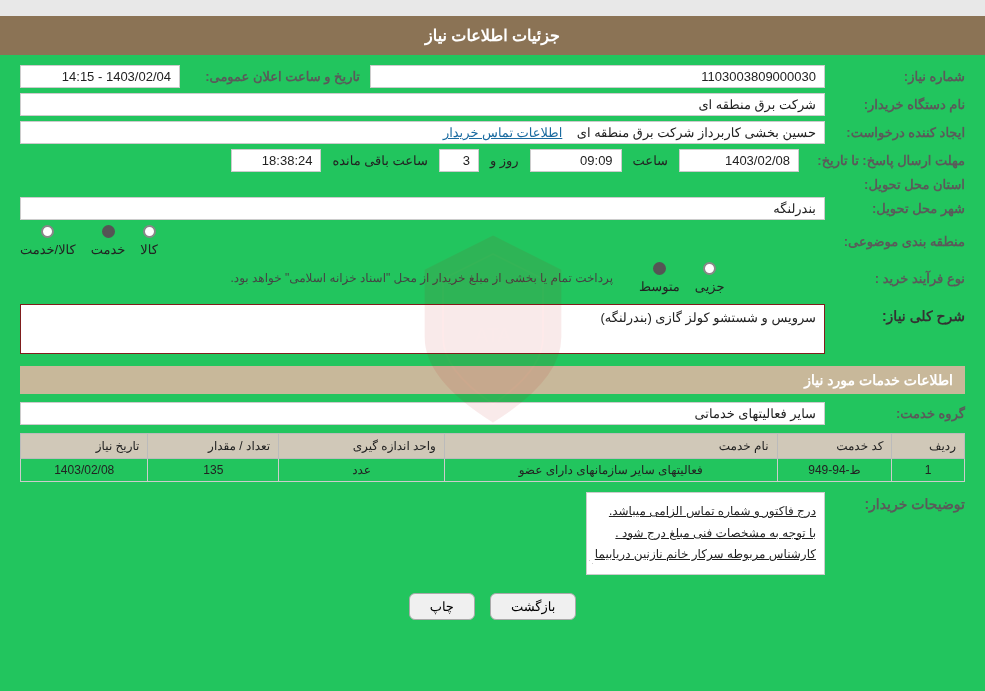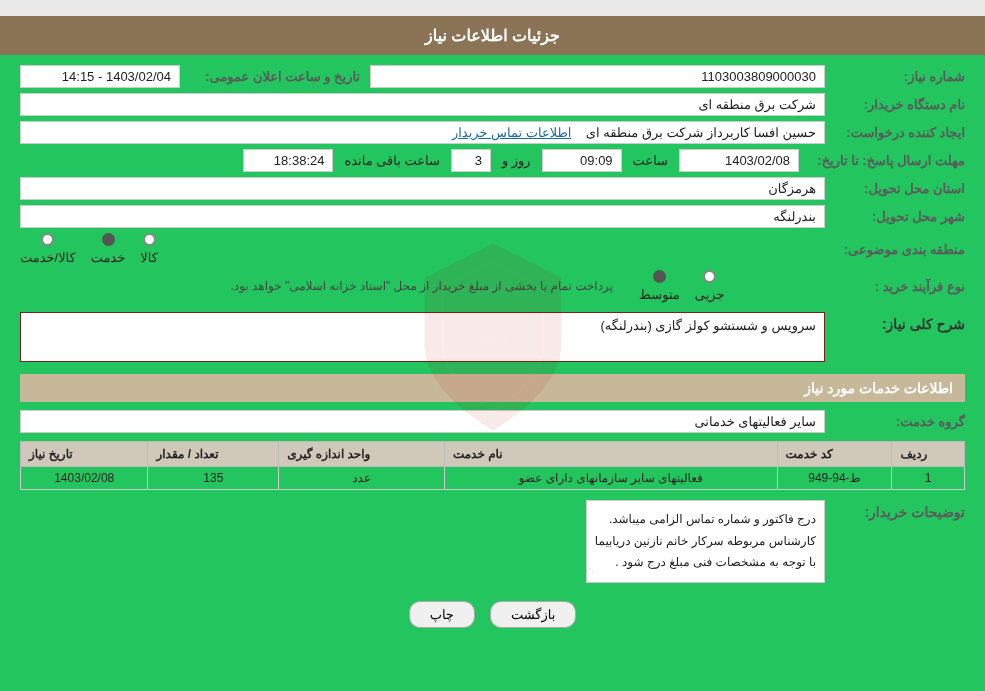--- a/index.html
+++ b/index.html
@@ -69,21 +69,21 @@
       min-width: 140px;
     }
     .inline-field {
       border: 1px solid #ccc;
       background: #fff;
       padding: 3px 8px;
       min-height: 22px;
       text-align: right;
     }
     .date-field { width: 120px; }
-    .time-field { width: 80px; }
+    .time-field { width: 92px; }
     .days-field { width: 40px; }
     .seconds-field { width: 90px; }
     .link-blue {
       color: #1a6ba0;
       text-decoration: underline;
       cursor: pointer;
     }
     .radio-group {
       display: flex;
       align-items: center;
@@ -145,38 +145,38 @@
     .data-table {
       width: 100%;
       border-collapse: collapse;
       margin-top: 8px;
       font-size: 12px;
     }
     .data-table th {
       background: #d0c8b8;
       border: 1px solid #bbb;
       padding: 5px 8px;
-      text-align: left;
-      font-weight: bold;
+      text-align: right;
+      font-weight: normal;
     }
     .data-table td {
       border: 1px solid #ccc;
       padding: 4px 8px;
       text-align: center;
     }
     .data-table tr:nth-child(even) td {
       background: #f5f5f5;
     }
     .btn {
       padding: 5px 20px;
       font-size: 13px;
       cursor: pointer;
       border: 1px solid #bbb;
       background: #f0f0f0;
-      border-radius: 11px;
+      border-radius: 6px;
       font-family: Tahoma, Arial, sans-serif;
     }
     .btn-back {
       background: #f0f0f0;
       border: 1px solid #aaa;
     }
     .btn-print {
       background: #f0f0f0;
       border: 1px solid #aaa;
     }
@@ -188,20 +188,21 @@
     }
     .desc-box {
       border: 1px solid #ccc;
       padding: 8px;
       font-size: 12px;
       line-height: 1.8;
       text-align: right;
       background: #fff;
       position: relative;
       min-height: 80px;
+      text-decoration: underline;
     }
     .resize-handle {
       position: absolute;
       bottom: 2px;
       left: 2px;
       width: 12px;
       height: 12px;
       background: linear-gradient(135deg, #ccc 25%, transparent 25%) no-repeat,
                   linear-gradient(315deg, #ccc 25%, transparent 25%) no-repeat;
       background-size: 4px 4px;
@@ -228,40 +229,39 @@
     </div>
 
     <div class="info-row">
       <span class="info-label">نام دستگاه خریدار:</span>
       <div class="info-value">شرکت برق منطقه ای</div>
     </div>
 
     <div class="info-row">
       <span class="info-label">ایجاد کننده درخواست:</span>
       <div class="info-value">
-        <span>حسین افسا کاربرداز شرکت برق منطقه ای</span>
+        <span>حسین بخشی کاربرداز شرکت برق منطقه ای</span>
         &nbsp;&nbsp;
         <span class="link-blue">اطلاعات تماس خریدار</span>
       </div>
     </div>
 
     <div class="row-group">
       <span class="info-label" style="min-width:160px;">مهلت ارسال پاسخ: تا تاریخ:</span>
       <div class="inline-field date-field">1403/02/08</div>
       <span style="padding:0 5px;">ساعت</span>
       <div class="inline-field time-field">09:09</div>
       <span style="padding:0 5px;">روز و</span>
       <div class="inline-field days-field">3</div>
       <span style="padding:0 5px;">ساعت باقی مانده</span>
       <div class="inline-field seconds-field">18:38:24</div>
     </div>
 
     <div class="info-row">
       <span class="info-label">استان محل تحویل:</span>
-      <div class="info-value">هرمزگان</div>
     </div>
 
     <div class="info-row">
       <span class="info-label">شهر محل تحویل:</span>
       <div class="info-value">بندرلنگه</div>
     </div>
 
     <div class="info-row">
       <span class="info-label">منطقه بندی موضوعی:</span>
       <div class="radio-group">
@@ -336,22 +336,22 @@
             <td>135</td>
             <td>1403/02/08</td>
           </tr>
         </tbody>
     </table>
 
     <div class="info-row" style="align-items:flex-start;margin-top:10px;">
       <span class="info-label" style="font-weight:bold;font-size:14px;padding-top:4px;">توضیحات خریدار:</span>
       <div class="desc-box">
         <div>درج فاکتور و شماره تماس الزامی میباشد.</div>
+        <div>با توجه به مشخصات فنی مبلغ درج شود .</div>
         <div>کارشناس مربوطه سرکار خانم نازنین دریابیما</div>
-        <div>با توجه به مشخصات فنی مبلغ درج شود .</div>
         <div class="resize-handle"></div>
       </div>
     </div>
 
     <div class="btn-row">
       <button class="btn btn-back">بازگشت</button>
       <button class="btn btn-print">چاپ</button>
     </div>
 
   </div>

